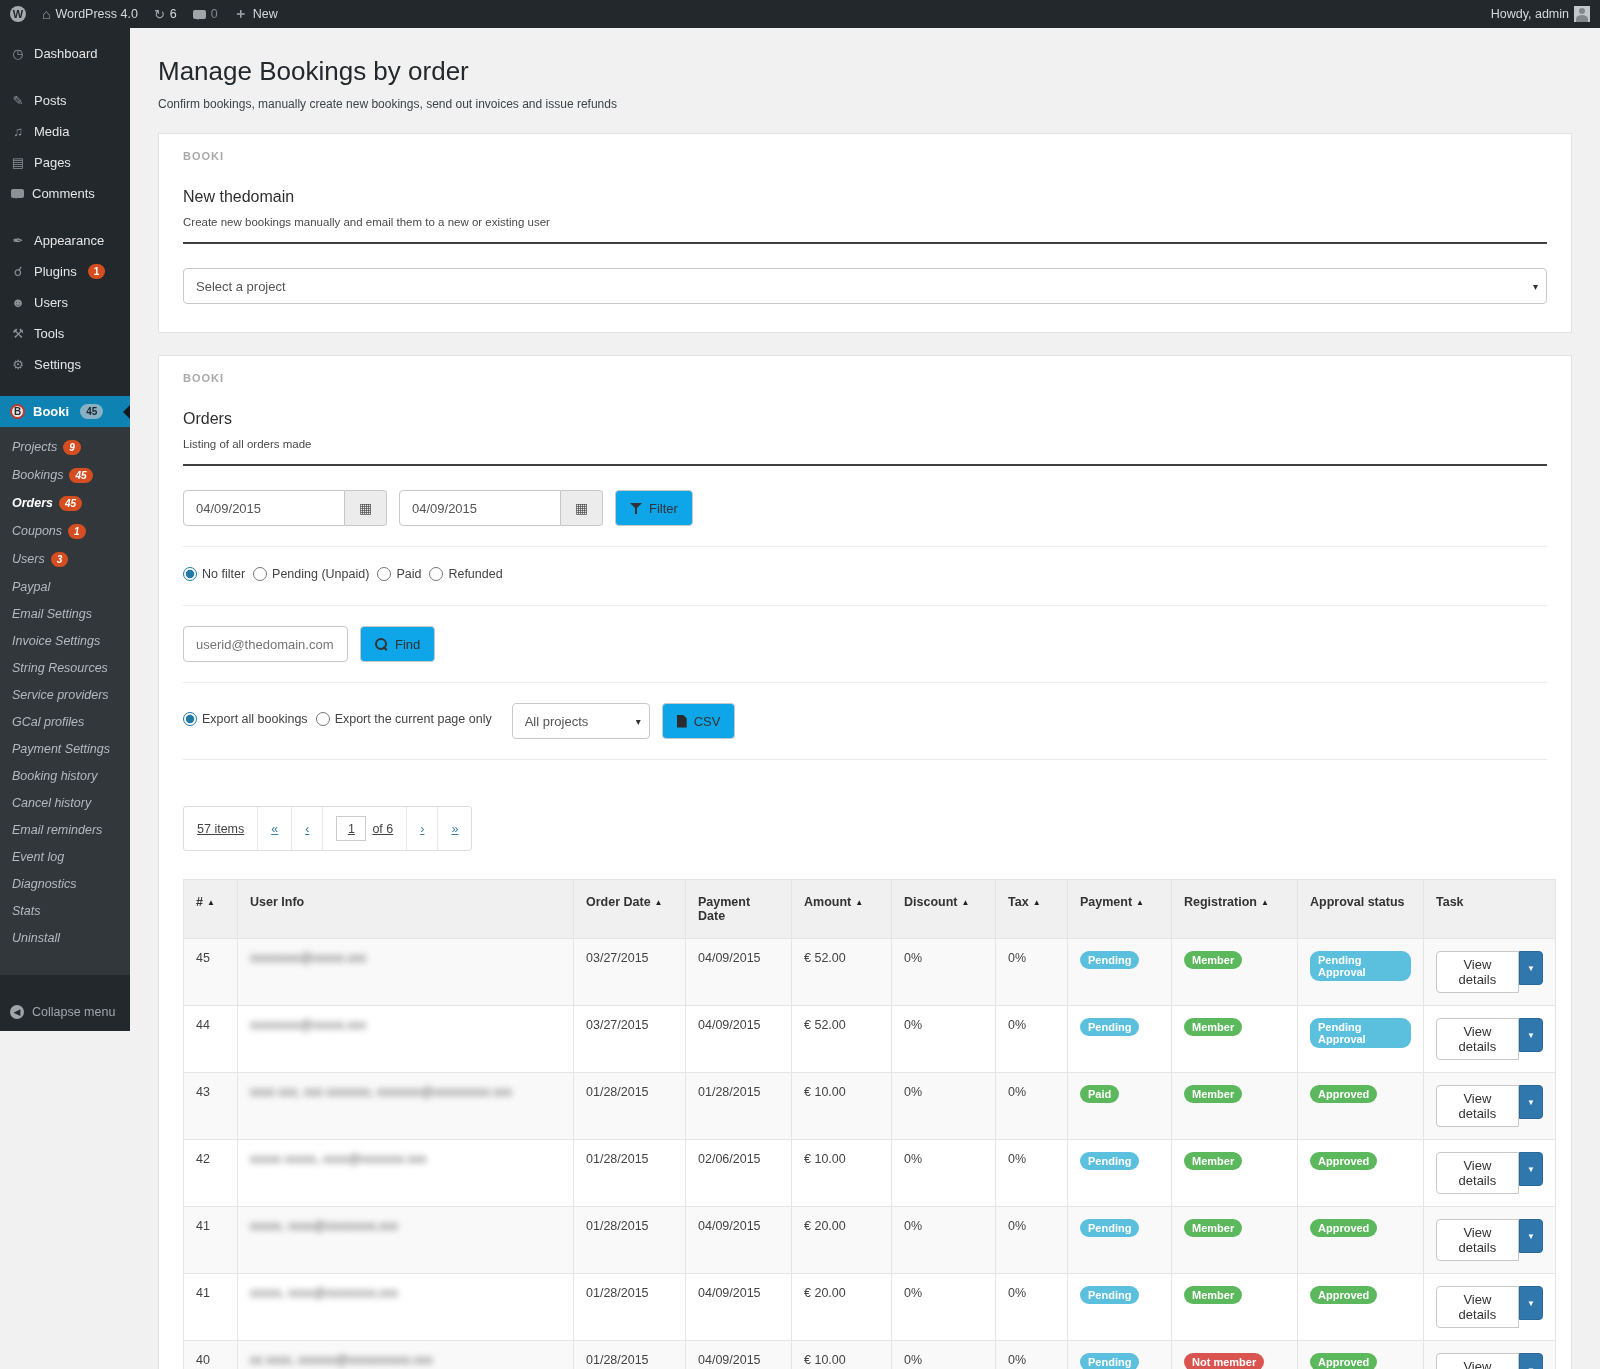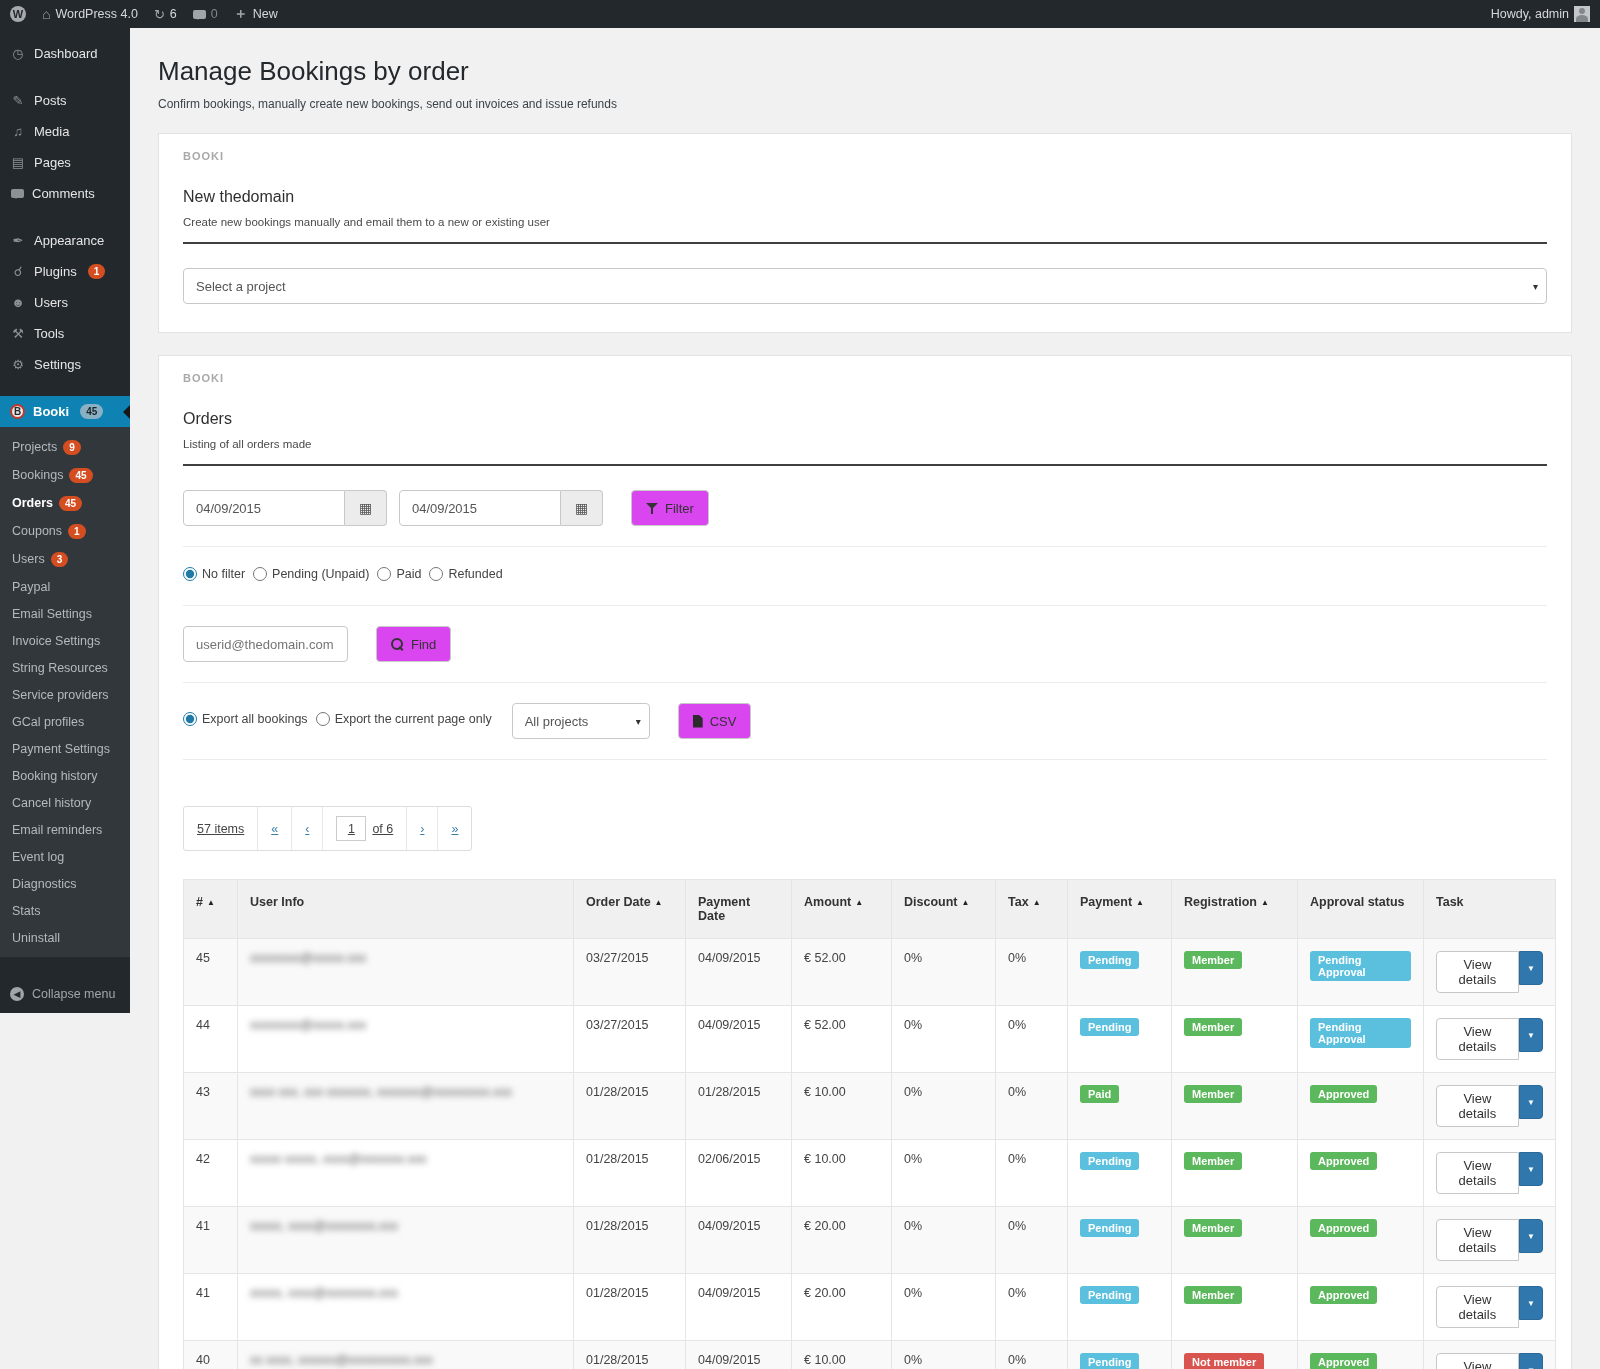--- a/index.html
+++ b/index.html
@@ -39,21 +39,21 @@
   .bubble-icon { position:relative; width:13px; height:9px; background:#8c9196; border-radius:2px;
     display:inline-block; margin-left:1px; }
   .bubble-icon::after { content:''; position:absolute; left:3px; bottom:-4px;
     border:3px solid transparent; border-top-color:#8c9196; border-left-width:2px; border-right-width:2px; }
   .booki-icon { width:15px; height:15px; border-radius:50%; background:#e8e8e8;
     border:2px solid #c0392b; color:#23282d; font-size:10px; font-weight:bold;
     display:inline-flex; align-items:center; justify-content:center; }
   .count { background:#d54e21; color:#fff; border-radius:10px; font-size:10px;
     padding:2px 6px; font-weight:bold; margin-left:3px; }
   .count-blue { background:#89b0c3; color:#1d2327; }
-  .submenu { background:#32373c; padding:6px 0 6px; }
+  .submenu { background:#32373c; padding:6px 0 24px;font-style:italic; }
   .sub-item { padding:6.5px 8px 6.5px 12px; color:#b4b9be; font-size:12.5px; cursor:pointer;
     display:flex; align-items:center; }
   .sub-item.current { color:#fff; font-weight:bold; }
   .sub-item .count { margin-left:6px; }
   .collapse { display:flex; align-items:center; gap:8px; padding:12px 10px; margin-top:18px;
     color:#a0a5aa; font-size:12.5px; cursor:pointer; }
   .collapse-icon { width:14px; height:14px; border-radius:50%; background:#a0a5aa; color:#23282d;
     display:inline-flex; align-items:center; justify-content:center; font-size:9px; }
 
   
@@ -75,23 +75,23 @@
     font-size:13px; color:#555; font-family:inherit; cursor:pointer; }
   .select-wrap::after { content:'▾'; position:absolute; right:9px; top:50%; transform:translateY(-50%);
     font-size:10px; color:#333; pointer-events:none; }
   .igroup { display:inline-flex; }
   .tin { height:36px; border:1px solid #c8c8c8; border-radius:4px; padding:0 12px;
     font-size:13px; color:#555; font-family:inherit; background:#fff; }
   input.date { width:162px; border-radius:4px 0 0 4px; }
   .addon { width:42px; height:36px; border:1px solid #c8c8c8; border-left:0; background:#ececec;
     border-radius:0 4px 4px 0; display:inline-flex; align-items:center; justify-content:center;
     color:#444; font-size:14px; cursor:pointer; }
-  .btn { height:36px; border:1px solid #c8c8c8; background:#d946ef; border-radius:4px; padding:0 14px;
+  .btn { height:36px; border:1px solid #c8c8c8; background:#0ea5e9; border-radius:4px; padding:0 14px;
     font-size:13px; color:#333; display:inline-flex; align-items:center; gap:7px; cursor:pointer;
-    font-family:inherit;margin-left:16px; }
+    font-family:inherit; }
   .radio-lab { display:inline-flex; align-items:center; gap:5px; font-size:12.5px; color:#444;
     margin-right:8px; cursor:pointer; }
   .radio-lab input { accent-color:#1f7aa6; margin:0; width:14px; height:14px; }
   input.search { width:165px; }
   .proj-select { width:138px; display:inline-block; }
 
   
   .funnel { position:relative; width:12px; height:11px; display:inline-block; }
   .funnel::before { content:''; position:absolute; top:0; left:0;
     border-left:6px solid transparent; border-right:6px solid transparent; border-top:6px solid #333; }
@@ -116,21 +116,21 @@
 
   
   .orders-table { width:100%; border-collapse:collapse; margin-top:28px; table-layout:fixed;
     font-size:12.5px; }
   .orders-table th, .orders-table td { border:1px solid #e5e5e5; padding:12px 12px; text-align:left;
     vertical-align:top; color:#444; overflow:hidden; }
   .orders-table thead th { background:#f0f0f0; font-weight:bold; color:#333; padding-top:15px; padding-bottom:15px; }
   .orders-table tbody tr:nth-child(odd) { background:#f9f9f9; }
   .sort-arrow { font-size:8px; margin-left:4px; color:#222; vertical-align:1px; }
   .blurred { filter:blur(3px); color:#555; white-space:nowrap; }
-  .badge { display:inline-block; padding:3px 8px; border-radius:3px; color:#fff; font-size:11px; font-weight:bold; }
+  .badge { display:inline-block; padding:3px 8px; border-radius:9px; color:#fff; font-size:11px; font-weight:bold; }
   .btn-split { display:inline-flex; }
   .btn-view { height:42px; padding:0 13px; background:#fff; border:1px solid #c8c8c8;
     border-radius:4px 0 0 4px; font-size:13px; color:#333; cursor:pointer; font-family:inherit; }
   .btn-caret { width:27px; height:34px; background:#2f77ac; border:1px solid #2a6a9a;
     border-radius:0 4px 4px 0; color:#fff; font-size:8px; display:inline-flex; align-items:center;
     justify-content:center; cursor:pointer; }
 </style>
 </head>
 <body>
 

